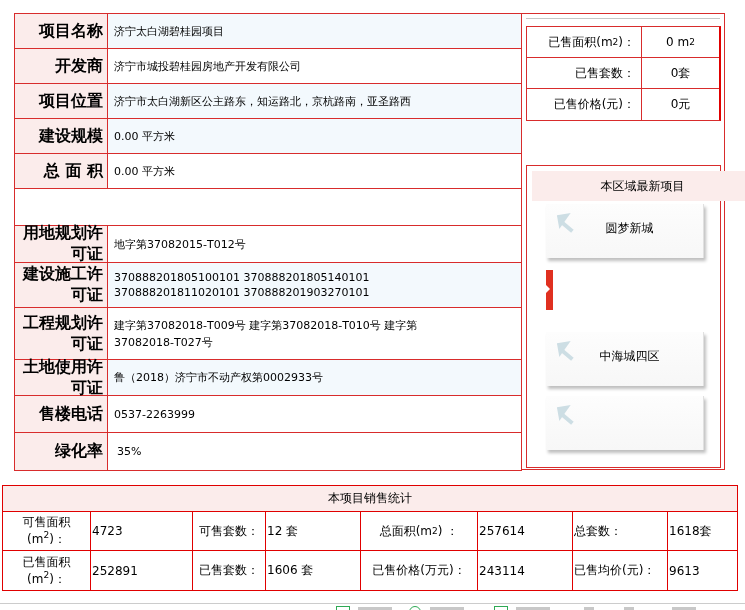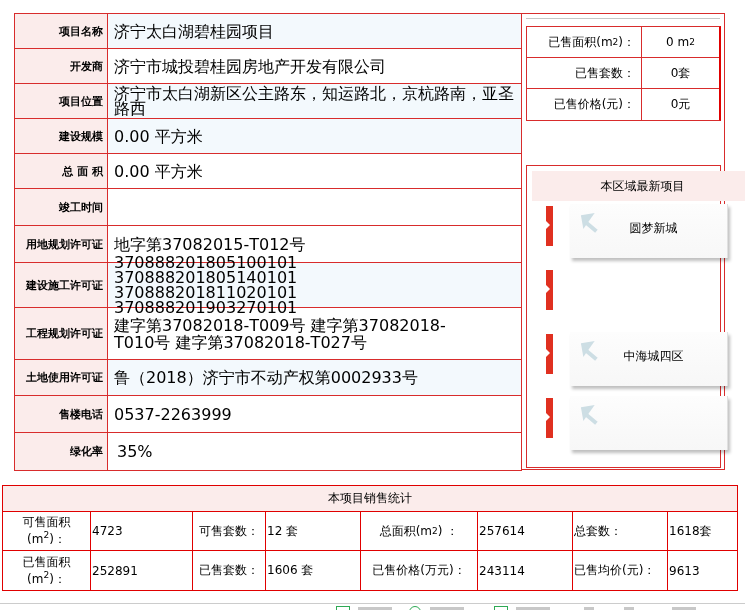--- a/index.html
+++ b/index.html
@@ -3,42 +3,42 @@
 <meta charset="utf-8">
 <style>
   * { box-sizing: border-box; margin: 0; padding: 0; }
   html, body { width: 745px; height: 610px; overflow: hidden; background: #ffffff; }
   body { font-family: "DejaVu Sans", "Liberation Sans", sans-serif; font-size: 12px; color: #000; position: relative; }
 
   
   .info { position: absolute; left: 14px; top: 13px; width: 508px; border: 1px solid #d82c2c; border-collapse: collapse; }
   .info-row { display: flex; border-bottom: 1px solid #d82c2c; }
   .info-row:last-child { border-bottom: none; }
-  .info-label { width: 93px; background: #fbeceb; border-right: 1px solid #d82c2c; font-weight: bold; text-align: right; padding-right: 4px; display: flex; align-items: center; justify-content: flex-end; font-size: 11px; }
-  .info-value { flex: 1; display: flex; align-items: center; padding-left: 6px; font-size: 16px; line-height: 15px; }
+  .info-label { width: 93px; background: #fbeceb; border-right: 1px solid #d82c2c; font-weight: bold; text-align: right; padding-right: 4px; display: flex; align-items: center; justify-content: flex-end; font-size: 16px; }
+  .info-value { flex: 1; display: flex; align-items: center; padding-left: 6px; font-size: 11px; line-height: 15px; }
   .info-row.alt .info-value { background: #f3f9fd; }
 
   
   .side { position: absolute; left: 521px; top: 13px; width: 204px; height: 457px; border: 1px solid #d82c2c; }
   .side-top-line { position: absolute; left: 526px; top: 18px; width: 194px; height: 1px; background: #c6c6c6; }
 
   .month { position: absolute; left: 526px; top: 26px; width: 195px; border: 1px solid #d82c2c; border-right: 2px solid #e00000; }
   .month-head { height: 31px; background: #fbeceb; border-bottom: 1px solid #d82c2c; display: flex; align-items: center; justify-content: center; font-size: 12px; }
   .month-row { display: flex; height: 31px; border-bottom: 1px solid #d82c2c; }
   .month-row:last-child { border-bottom: none; }
   .month-label { width: 115px; border-right: 1px solid #d82c2c; display: flex; align-items: center; justify-content: flex-end; padding-right: 6px; font-size: 12px; }
   .month-value { flex: 1; display: flex; align-items: center; justify-content: center; font-size: 12px; }
   sup { font-size: 9px; vertical-align: super; line-height: 0; }
 
   .region { position: absolute; left: 526px; top: 165px; width: 195px; height: 303px; border: 1px solid #d82c2c; }
   .region-head { position: absolute; left: 5px; top: 5px; width: 221px; height: 30px; background: #fbeceb; display: flex; align-items: center; justify-content: center; font-size: 12px; }
   .card { position: absolute; left: 17px; width: 170px; height: 58px; }
   .card-bar { position: absolute; left: 2px; top: 2px; width: 7px; height: 40px; background: #e03020; }
   .card-bar::after { content: ""; position: absolute; left: 0; top: 15px; border-left: 4px solid #fff; border-top: 4px solid transparent; border-bottom: 4px solid transparent; }
-  .card-body { position: absolute; left: 26px; top: 0; width: 158px; height: 54px; background: linear-gradient(#fdfdfd, #f7f7f7); box-shadow: 2px 3px 3px rgba(0,0,0,0.25); border-right: 1px solid #e0e0e0; }
+  .card-body { position: absolute; left: 2px; top: 0; width: 158px; height: 54px; background: linear-gradient(#fdfdfd, #f7f7f7); box-shadow: 2px 3px 3px rgba(0,0,0,0.25); border-right: 1px solid #e0e0e0; }
   .card-cursor { position: absolute; left: 12px; top: 10px; width: 0; height: 0; border-left: 14px solid #c9dbe2; border-bottom: 14px solid transparent; transform: rotate(-10deg); opacity: 0.9; }
   .card-cursor::after { content: ""; position: absolute; left: -8px; top: 6px; width: 4px; height: 14px; background: #c9dbe2; transform: rotate(-40deg); }
   .card-text { position: absolute; left: 14px; right: 4px; top: 16px; text-align: center; font-size: 12px; white-space: nowrap; overflow: hidden; }
 
   
   .sales { position: absolute; left: 2px; top: 485px; width: 736px; border: 1px solid #e00000; }
   .sales-head { height: 26px; background: #fbeceb; border-bottom: 1px solid #e00000; display: flex; align-items: center; justify-content: center; font-size: 12px; }
   .sales-row { display: flex; height: 39px; border-bottom: 1px solid #e00000; }
   .sales-row:last-child { border-bottom: none; }
   .sc { display: flex; align-items: center; border-right: 1px solid #e00000; font-size: 12px; }
@@ -77,21 +77,20 @@
   </div>
   <div class="info-row alt" style="height:35px">
     <div class="info-label">建设规模</div>
     <div class="info-value">0.00 平方米</div>
   </div>
   <div class="info-row" style="height:35px">
     <div class="info-label">总 面 积</div>
     <div class="info-value">0.00 平方米</div>
   </div>
   <div class="info-row alt" style="height:37px">
-    <div class="info-label">竣工时间</div>
   </div>
   <div class="info-row" style="height:37px">
     <div class="info-label">用地规划许可证</div>
     <div class="info-value">地字第37082015-T012号</div>
   </div>
   <div class="info-row alt" style="height:45px">
     <div class="info-label">建设施工许可证</div>
     <div class="info-value" style="padding-right:100px">370888201805100101 370888201805140101 370888201811020101 370888201903270101</div>
   </div>
   <div class="info-row" style="height:52px">

